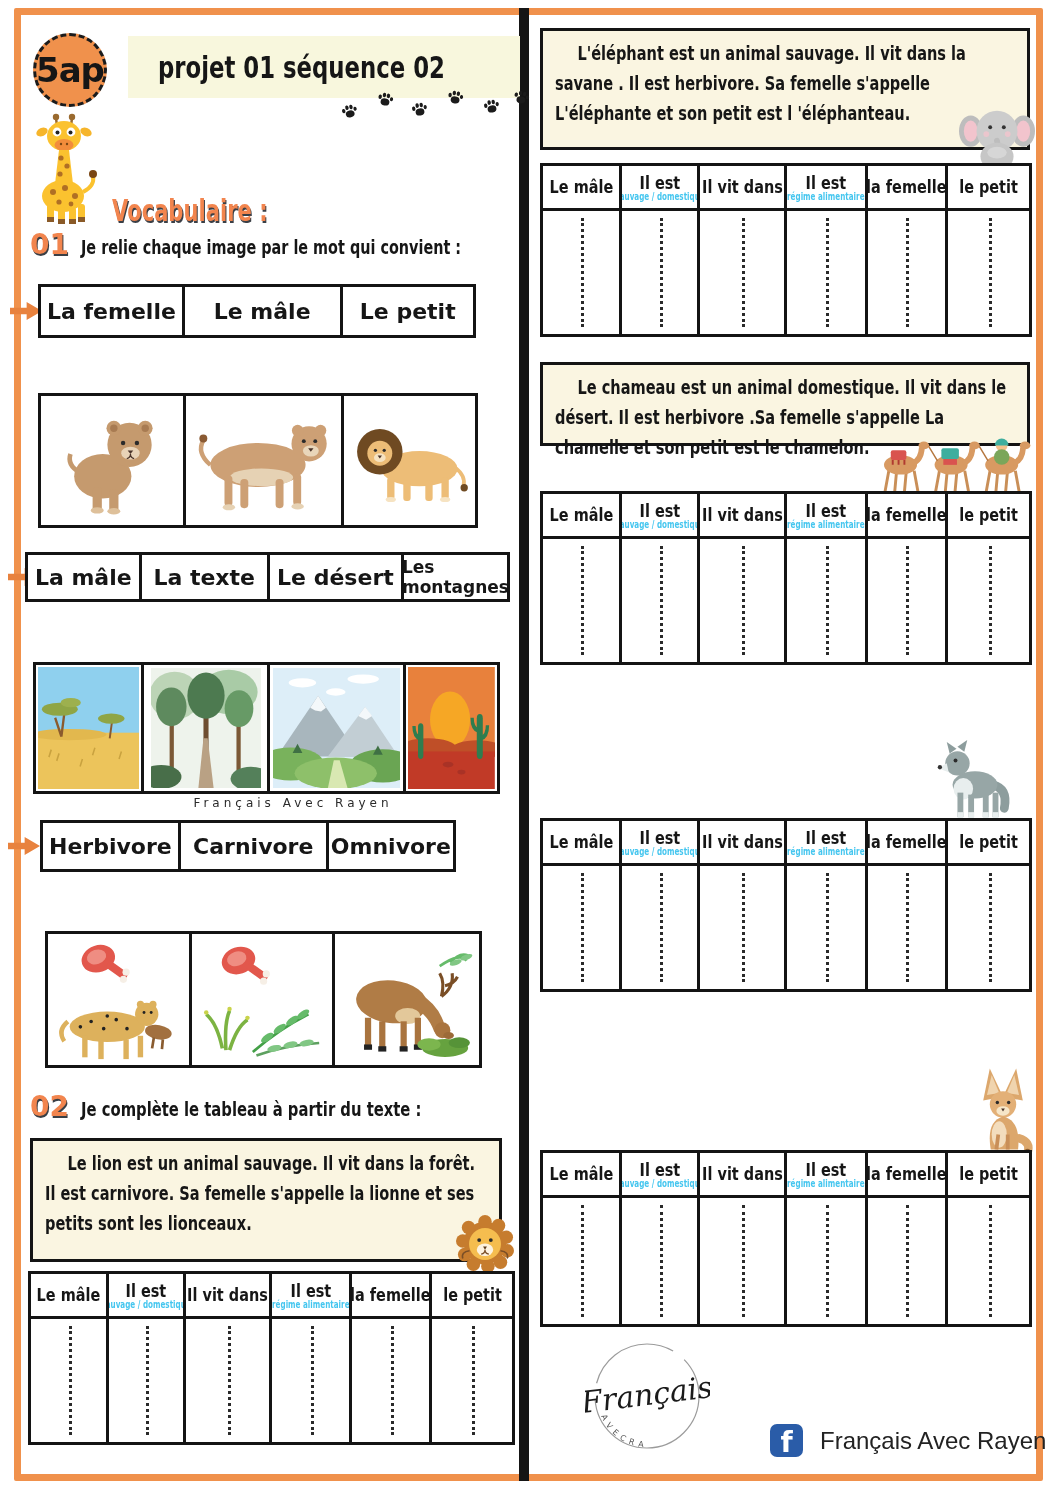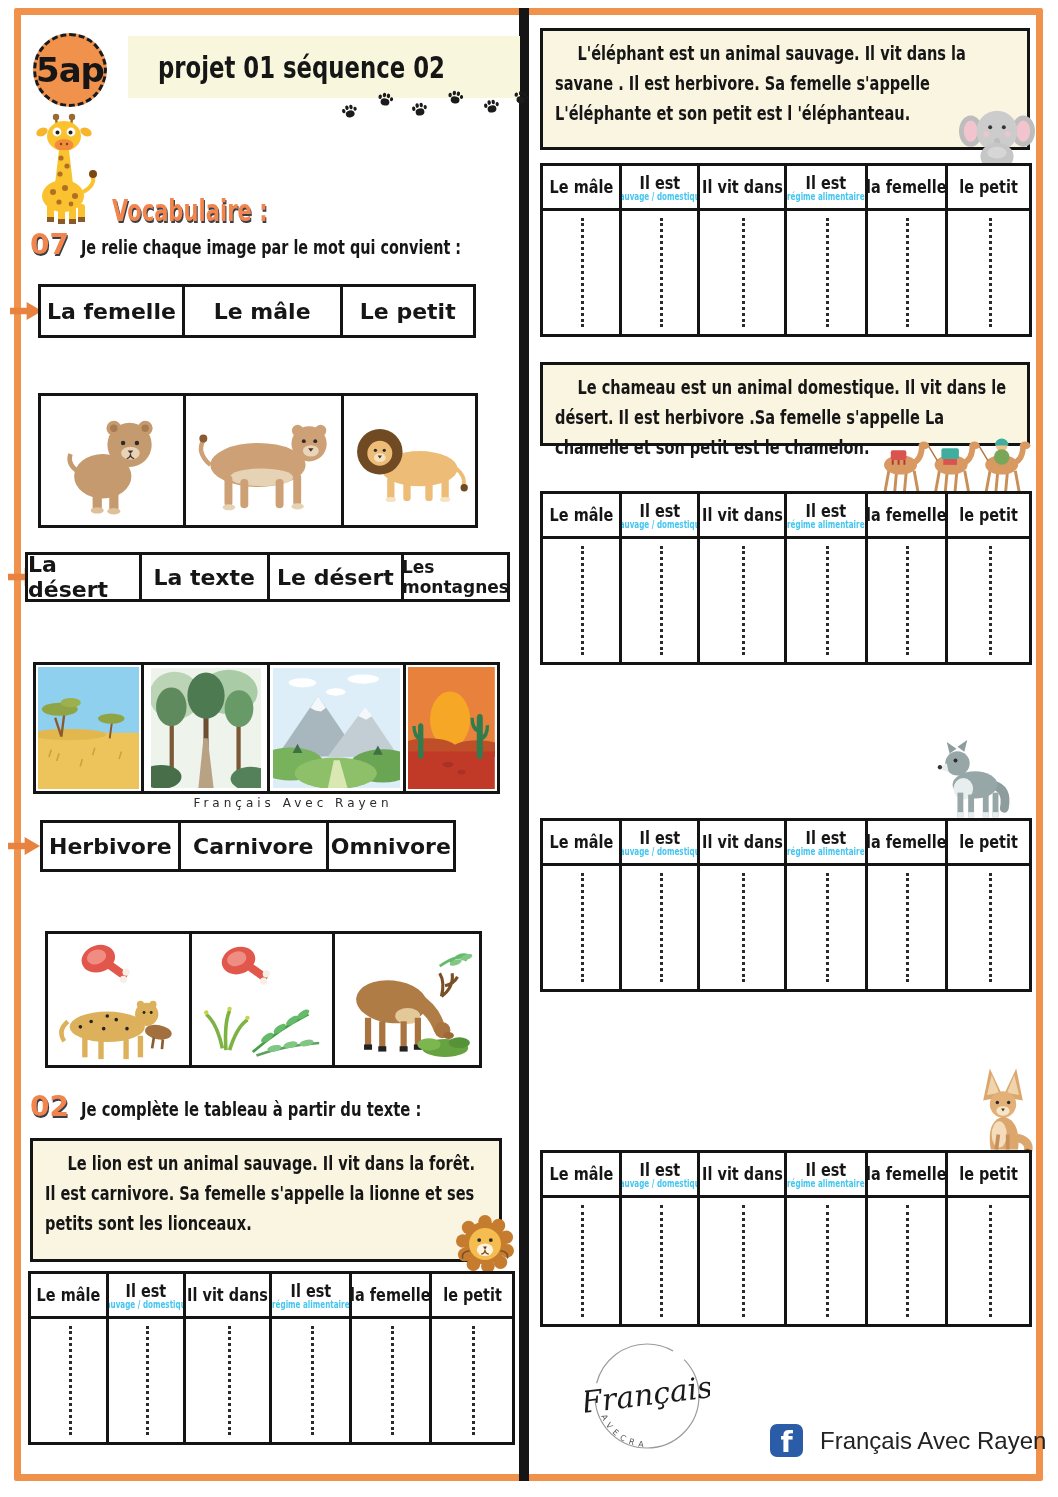--- a/index.html
+++ b/index.html
@@ -161,21 +161,21 @@
     <circle cx="24" cy="80" r="3" fill="#b06f24"></circle>
       <circle cx="36" cy="76" r="3" fill="#b06f24"></circle>
       <circle cx="46" cy="84" r="3" fill="#b06f24"></circle>
     <circle cx="30" cy="90" r="2.6" fill="#b06f24"></circle>
       <circle cx="42" cy="92" r="2.4" fill="#b06f24"></circle>
   </svg>
 
   <div class="abs vocab"><span class="cx" style="transform:scaleX(0.68)">Vocabulaire :</span></div>
 
   <div class="abs exline" style="left:30px;top:228px;width:490px;">
-    <span class="exnum">07</span>
+    <span class="exnum">01</span>
     <span class="extext"><span class="cx" style="transform:scaleX(0.72)">Je relie chaque image par le mot qui convient :</span></span>
   </div>
 
   <div class="abs warrow" style="left:10px;top:302px;"></div>
   <div class="abs wtable" style="left:38px;top:284px;width:438px;height:54px;">
     <div class="wcell" style="width:33.3%">La femelle</div>
     <div class="wcell" style="width:36.5%">Le mâle</div>
     <div class="wcell" style="width:30.2%">Le petit</div>
   </div>
 
@@ -237,21 +237,21 @@
         <rect x="104" y="84" width="10" height="28" rx="4" fill="#edbd77"></rect>
           <rect x="126" y="80" width="10" height="30" rx="4" fill="#edbd77"></rect>
         <ellipse cx="57" cy="110" rx="7" ry="3.5" fill="#f6e3c2"></ellipse>
           <ellipse cx="131" cy="110" rx="7" ry="3.5" fill="#f6e3c2"></ellipse>
       </svg>
     </div>
   </div>
 
   <div class="abs warrow" style="left:8px;top:568px;"></div>
   <div class="abs wtable" style="left:25px;top:552px;width:485px;height:50px;">
-    <div class="wcell" style="width:23.7%">La désert</div>
+    <div class="wcell" style="width:23.7%">La mâle</div>
     <div class="wcell" style="width:26.8%">La texte</div>
     <div class="wcell" style="width:28%">Le désert</div>
     <div class="wcell small" style="width:21.5%">Les montagnes</div>
   </div>
 
   <div class="abs itable" style="left:33px;top:662px;width:467px;height:132px;">
     <div class="icell" style="width:23.5%;padding:2px">
       <svg width="106" height="124" viewBox="0 0 130 130" preserveAspectRatio="none">
         <rect width="130" height="74" fill="#8fd0ee"></rect>
           <rect y="70" width="130" height="60" fill="#ecc45b"></rect>

